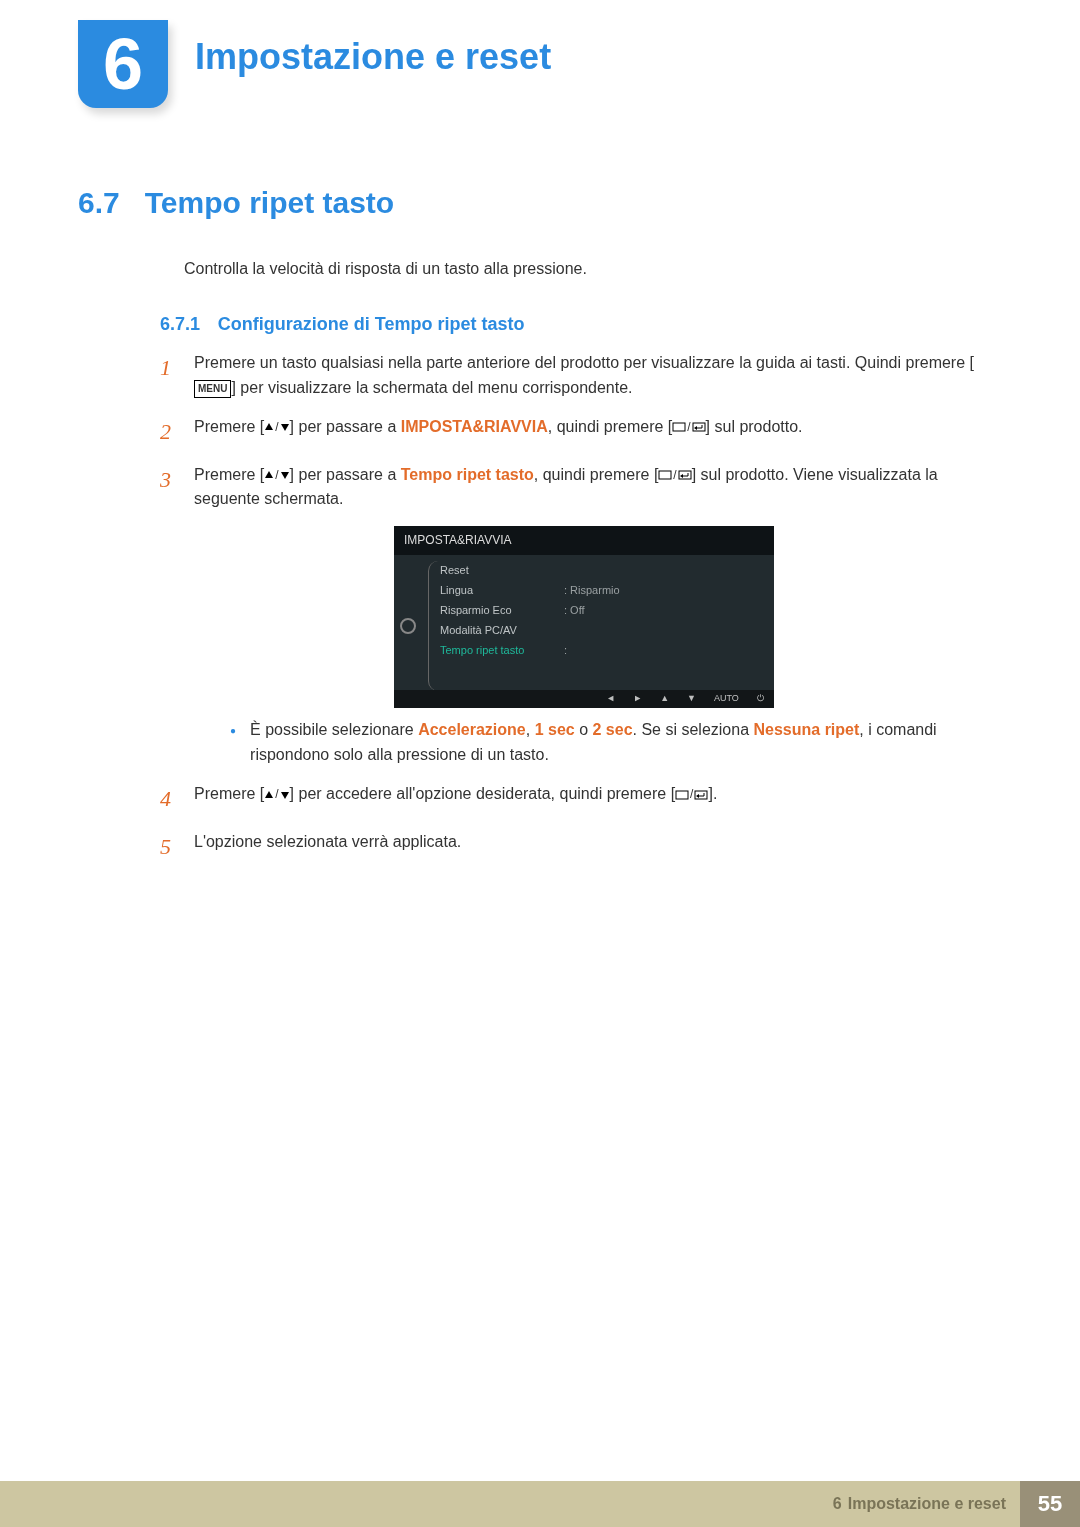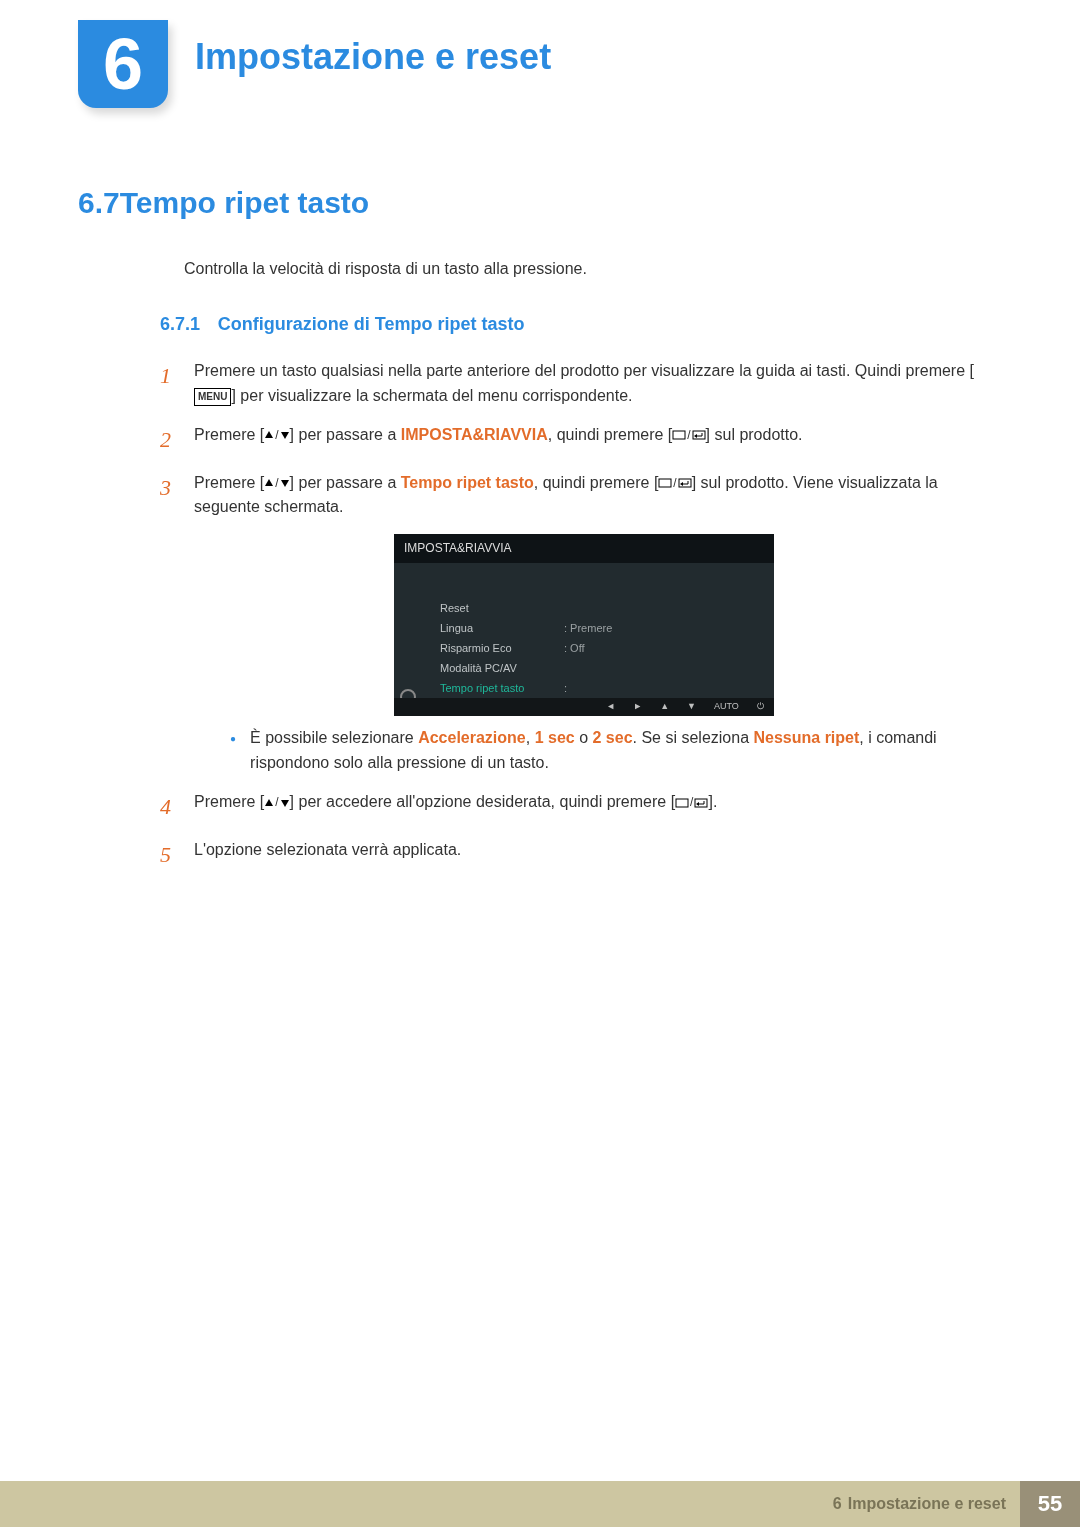--- a/index.html
+++ b/index.html
@@ -29,25 +29,25 @@
     position: absolute;
     top: 36px; left: 195px;
     font-size: 36px;
     font-weight: bold;
     color: #2b8be0;
   }
   .section {
     position: absolute;
     top: 186px; left: 78px; right: 80px;
   }
-  .sec-row { display: flex; align-items: center; margin-bottom: 40px; }
+  .sec-row { display: flex; align-items: center; gap: 25px; margin-bottom: 40px; }
   .sec-num { font-size: 30px; font-weight: bold; color: #2b8be0; }
   .sec-title { font-size: 30px; font-weight: bold; color: #2b8be0; }
   .intro { font-size: 16px; margin-left: 106px; margin-bottom: 36px; }
-  .subsec-row { margin-left: 82px; margin-bottom: 24px; }
+  .subsec-row { margin-left: 82px; margin-bottom: 16px; }
   .subsec-num { font-size: 18px; font-weight: bold; color: #2b8be0; }
   .subsec-title { font-size: 18px; font-weight: bold; color: #2b8be0; }
   .steps { margin-left: 82px; }
   .step { display: flex; gap: 18px; margin-bottom: 14px; font-size: 16px; line-height: 1.55; }
   .step-num { font-family: Georgia, serif; font-style: italic; font-size: 22px; color: #e36c2a; min-width: 16px; }
   .step-body { flex: 1; }
   .menu-btn {
     display: inline-block; border: 1px solid #000; font-size: 10px; font-weight: bold;
     padding: 3px 3px; vertical-align: middle; line-height: 1;
   }
@@ -63,21 +63,21 @@
   
   .osd {
     width: 380px; height: 182px;
     margin: 14px 0 10px 200px;
     background: #222b2f;
     color: #bfc4c6;
     font-size: 11px;
     position: relative;
   }
   .osd-title { background: #0e1316; padding: 5px 10px; font-size: 12px; color: #dcdcdc; }
-  .osd-body { display: flex; height: 142px; align-items: flex-end; }
+  .osd-body { display: flex; height: 142px; }
   .osd-left { width: 28px; display: flex; align-items: center; justify-content: center; }
   .osd-gear {
     width: 16px; height: 16px; border: 2px solid #888; border-radius: 50%;
   }
   .osd-curve {
     width: 14px; position: relative;
   }
   .osd-curve::before {
     content: ""; position: absolute; top: 6px; bottom: 6px; left: 6px;
     width: 10px; border-left: 1px solid #666; border-radius: 10px 0 0 10px;
@@ -185,21 +185,21 @@
                 <div class="osd-gear"></div>
               </div>
             <div class="osd-curve"></div>
             <div class="osd-menu">
               <div class="osd-row">
                   <div class="osd-label">Reset</div>
                   <div class="osd-val"></div>
                 </div>
               <div class="osd-row">
                   <div class="osd-label">Lingua</div>
-                  <div class="osd-val">: Premere</div>
+                  <div class="osd-val">: Risparmio</div>
                 </div>
               <div class="osd-row">
                   <div class="osd-label">Risparmio Eco</div>
                   <div class="osd-val">: Off</div>
                 </div>
               <div class="osd-row">
                   <div class="osd-label">Modalità PC/AV</div>
                 </div>
               <div class="osd-row sel">
                   <div class="osd-label">Tempo ripet tasto</div>

